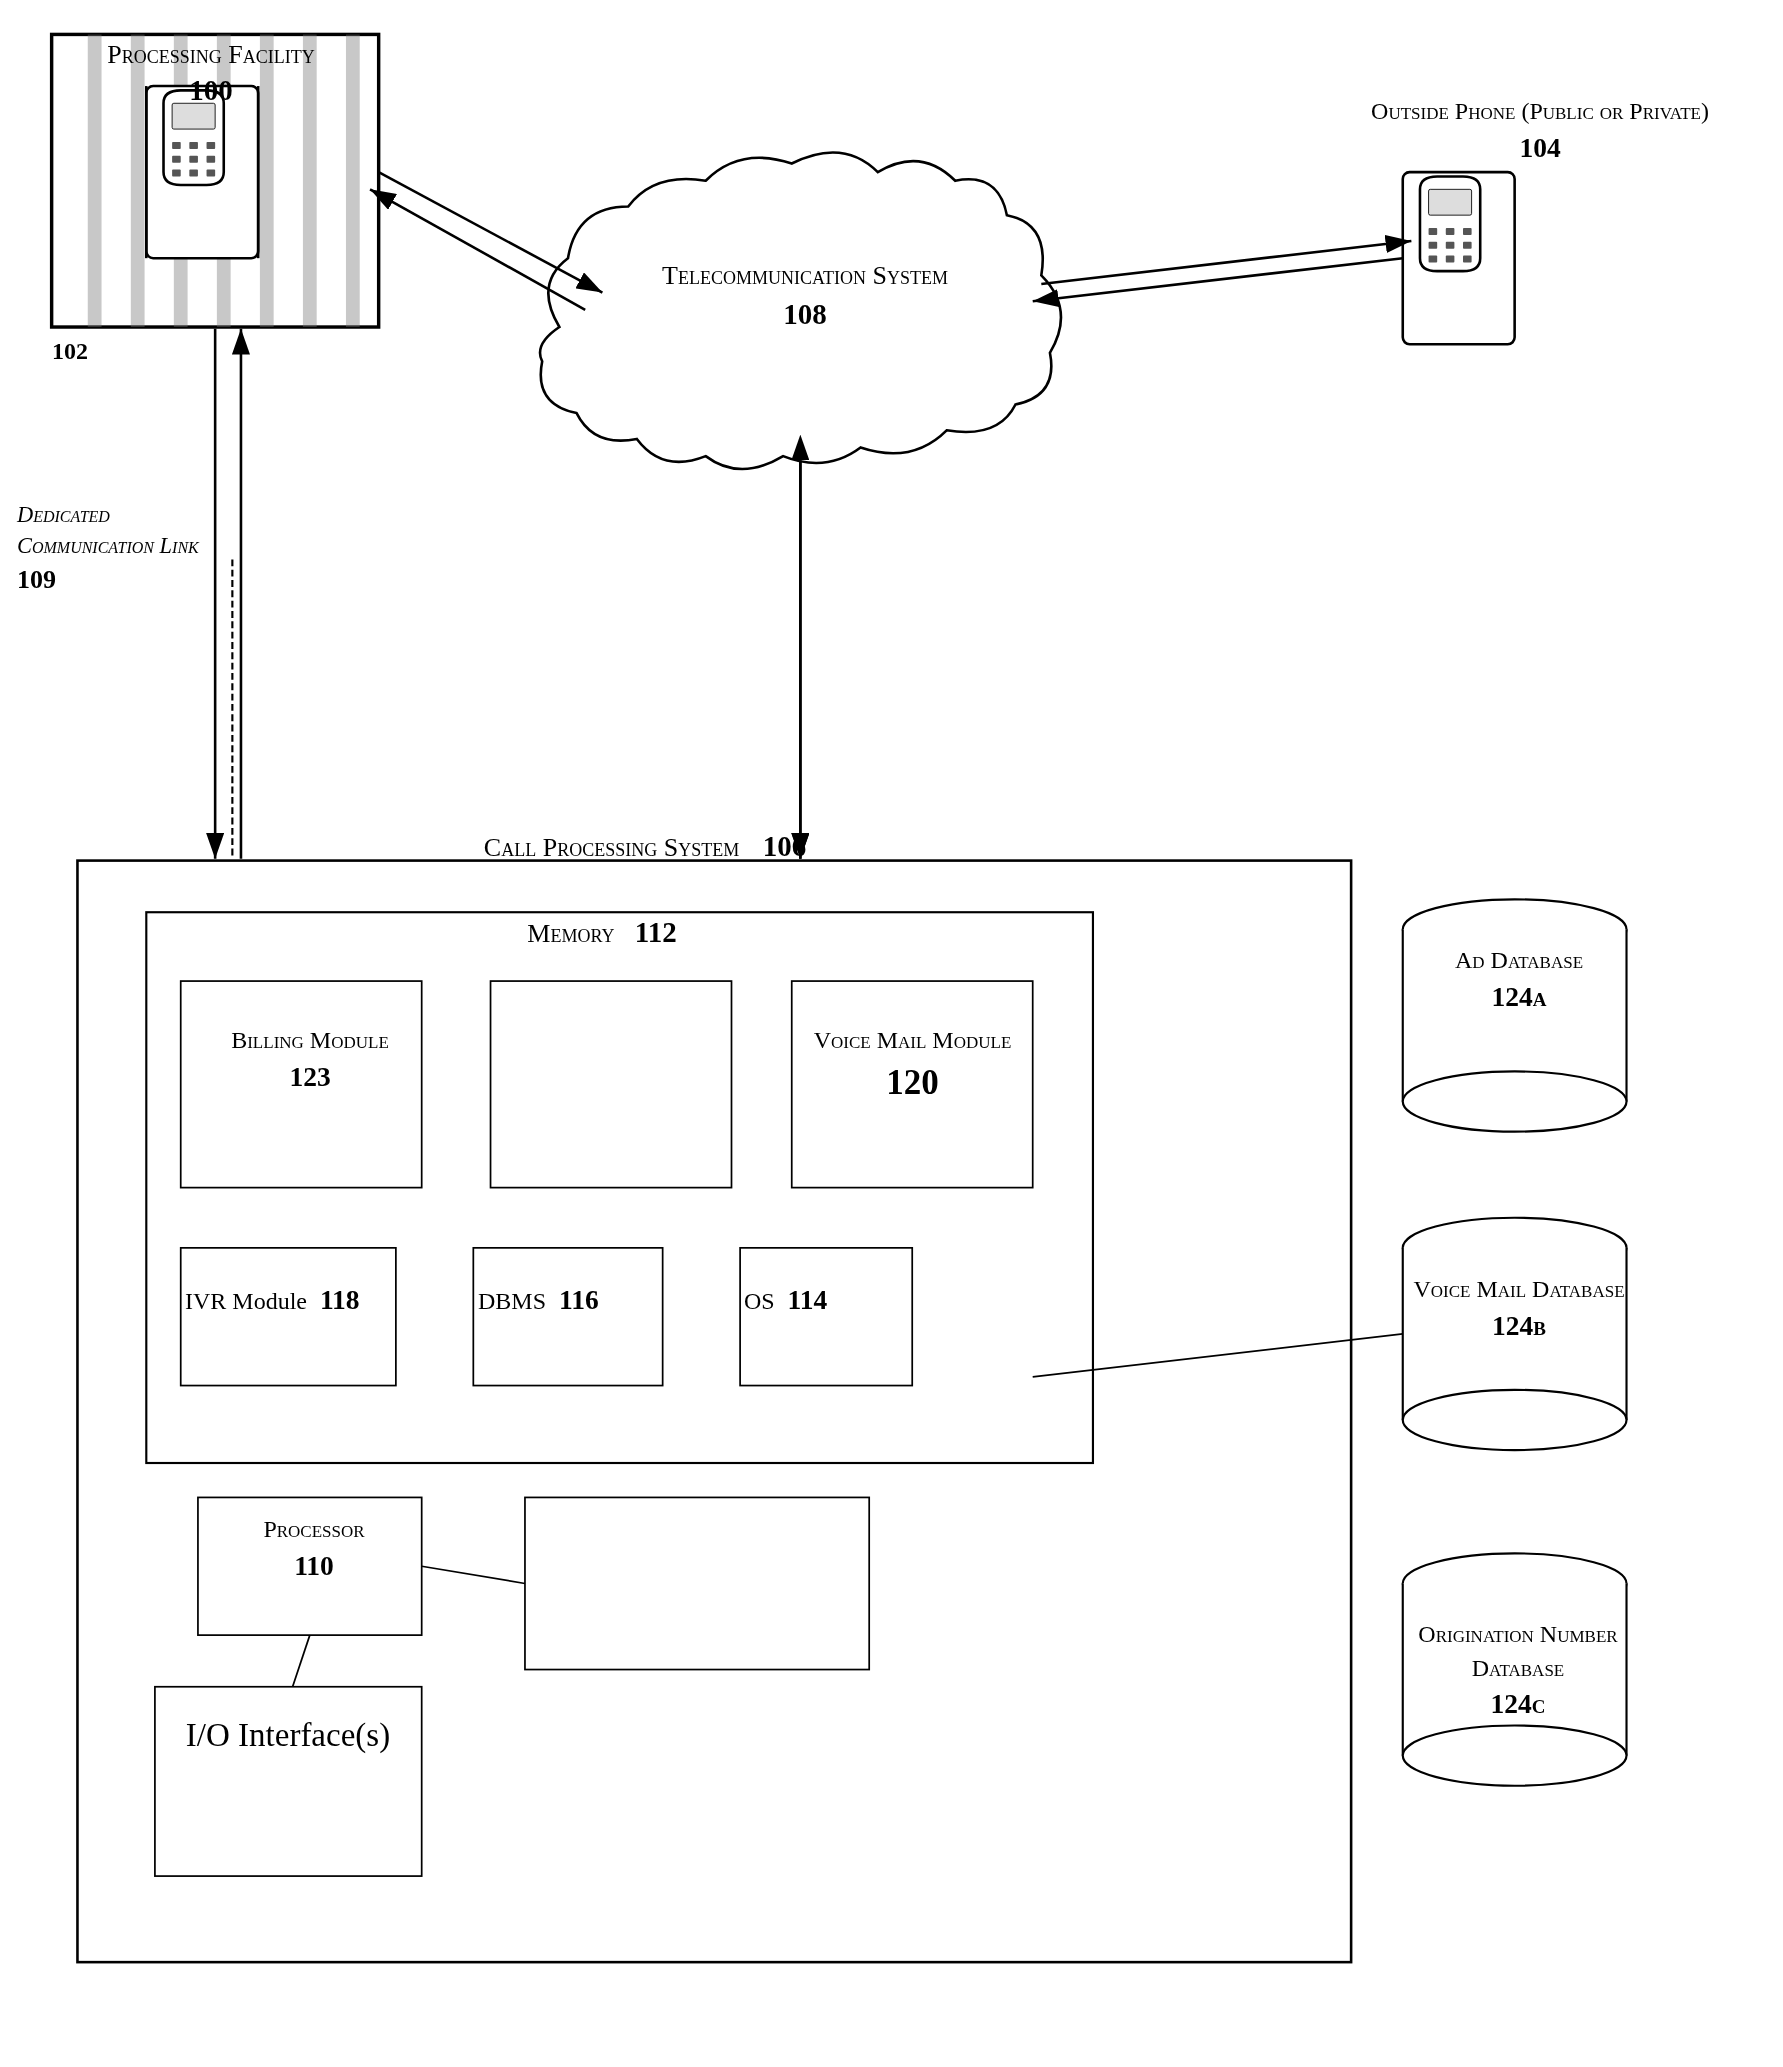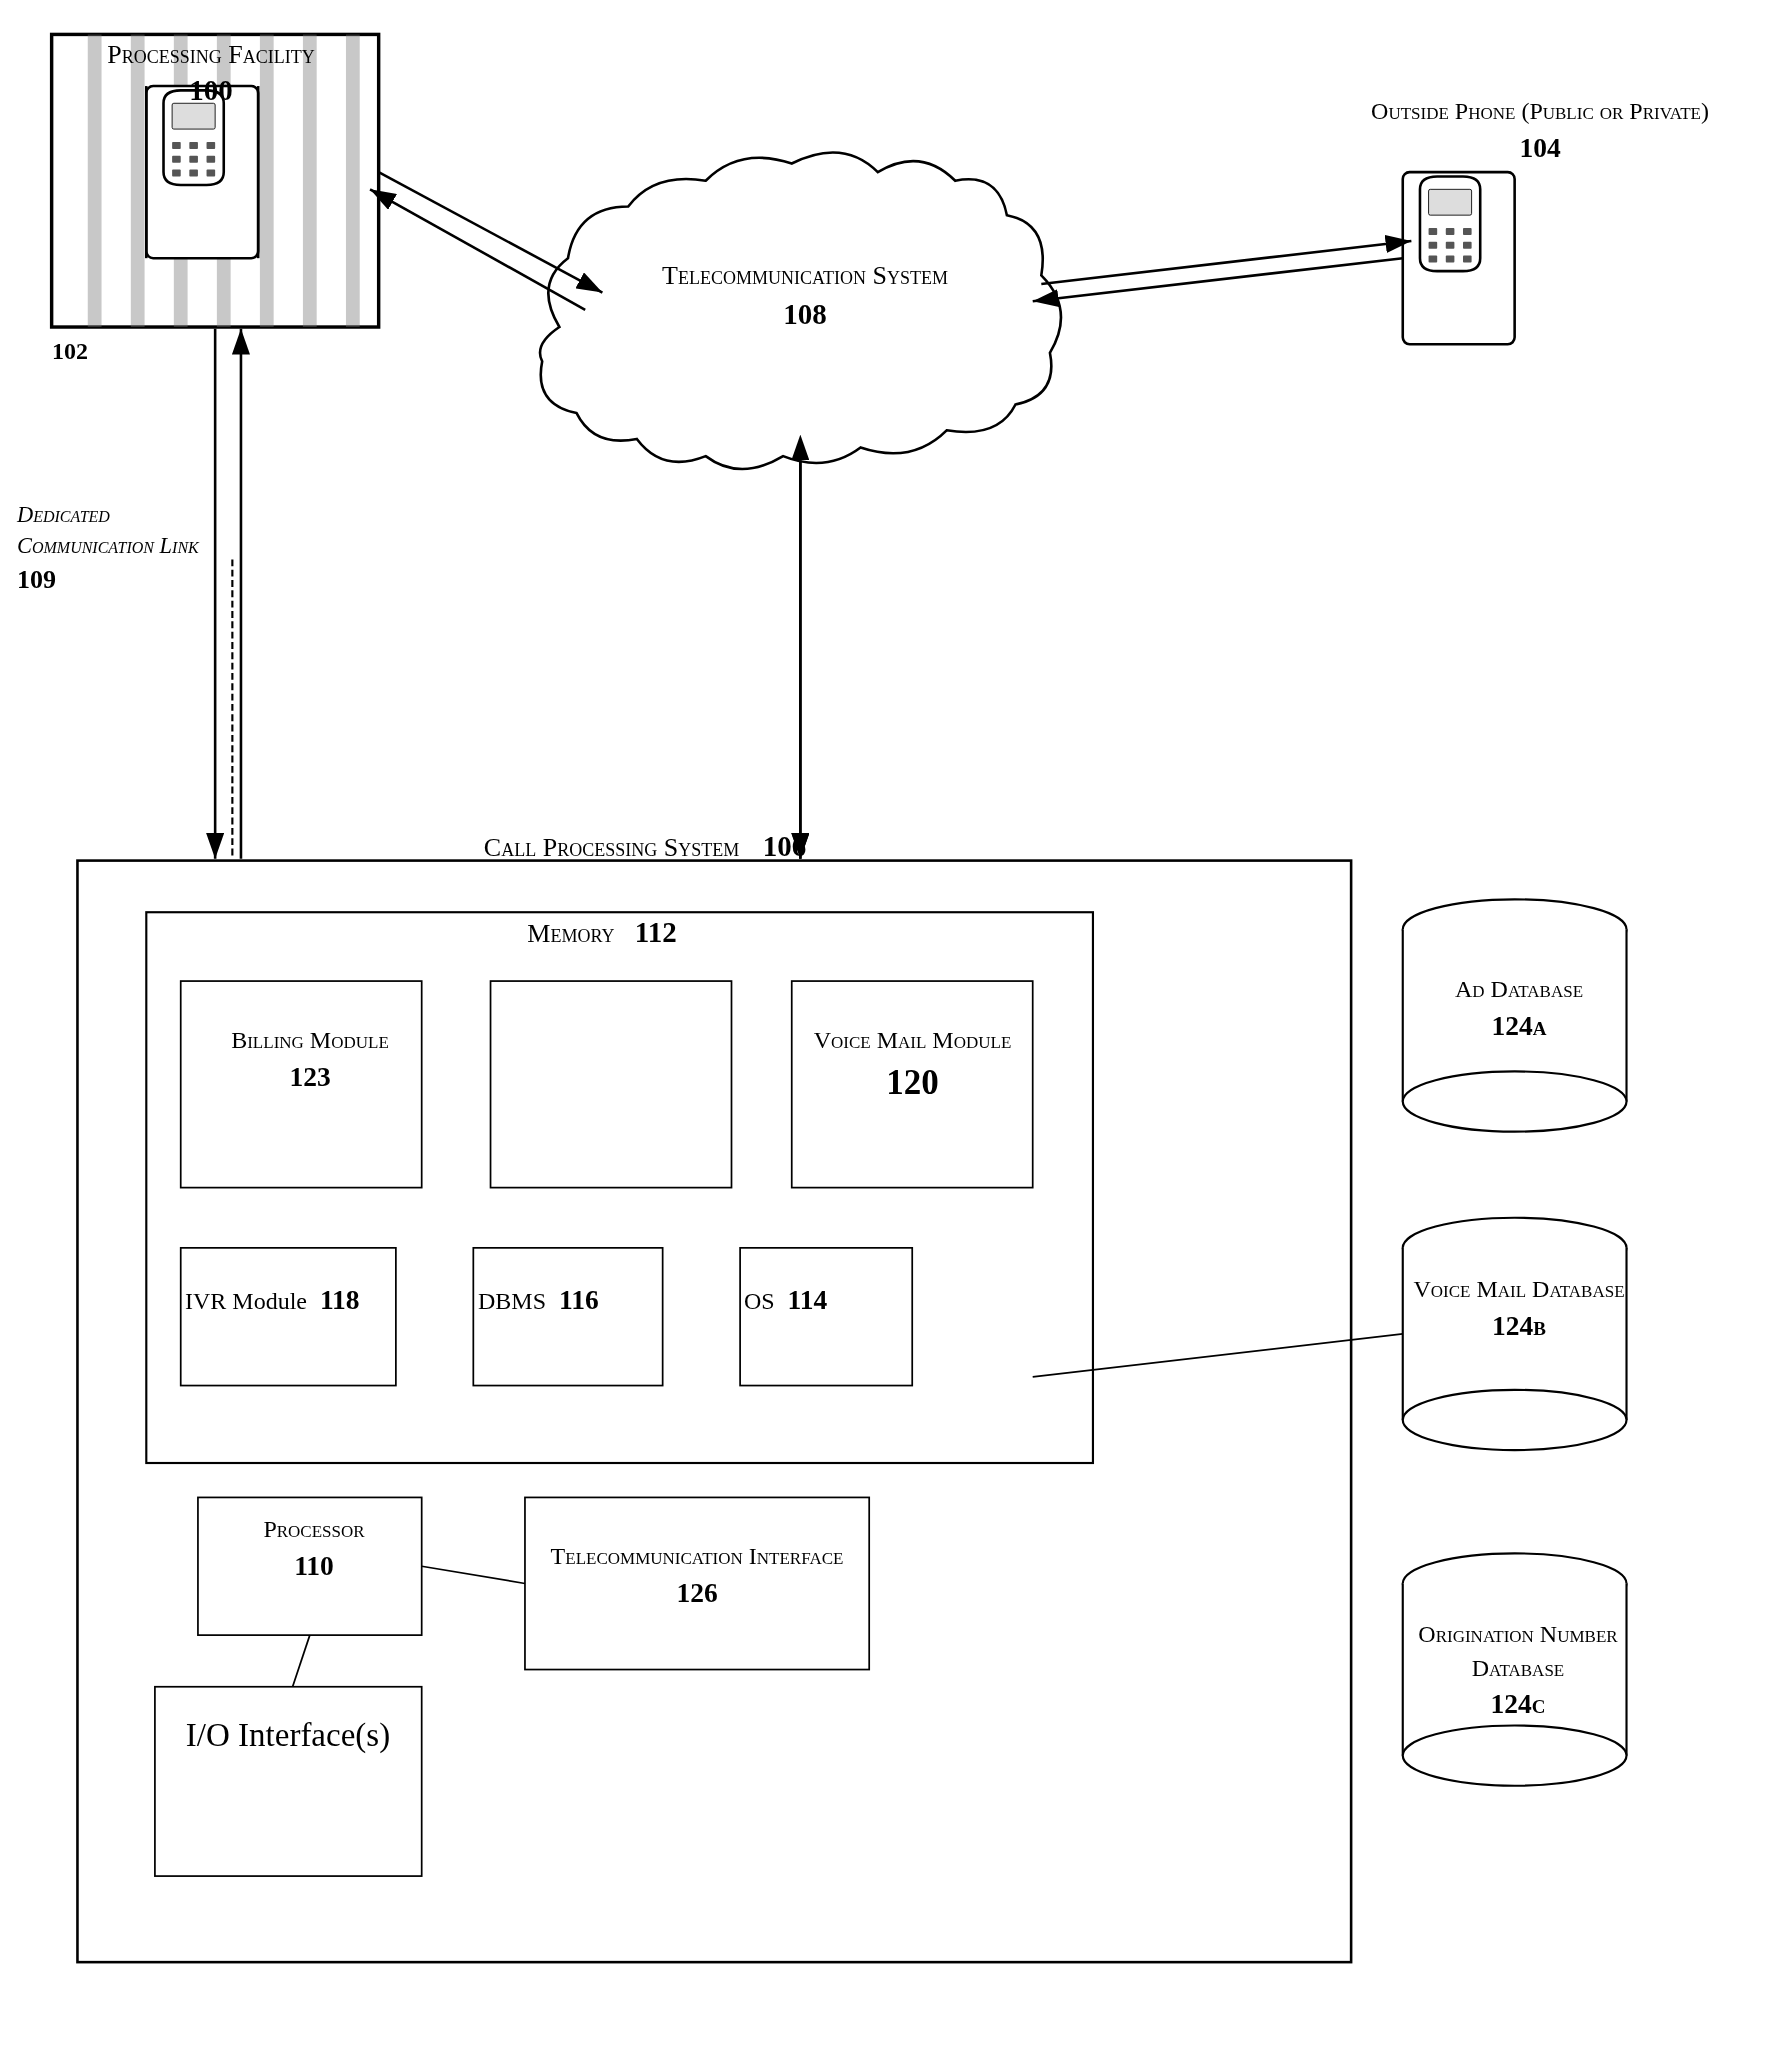--- a/index.html
+++ b/index.html
@@ -240,30 +240,26 @@
   <div class="label" style="position:absolute; top:1282px; left:744px; width:172px; text-align:left; font-size:24px;">
     <span>OS</span>
     <span style="font-weight:bold; font-size:27.5px; margin-left:6.9px;">114</span>
   </div>
 
   <div class="label label-smallcaps" style="position:absolute; top:1513px; left:202px; width:224px; text-align:center; font-size:24px; line-height:1.4;">
     <span style="font-variant:small-caps;">Processor</span>
     <span style="display:block; font-weight:bold; font-size:27.5px;">110</span>
   </div>
 
-  <div class="label label-smallcaps" style="position:absolute; top:1540px; left:529px; width:336px; text-align:center; font-size:24px; line-height:1.4;">
-    <span style="font-variant:small-caps;">Telecommunication Interface</span>
-    <span style="display:block; font-weight:bold; font-size:27.5px;">126</span>
-  </div>
 
   <div class="label" style="position:absolute; top:1712px; left:159px; width:258px; text-align:center; font-size:33px; line-height:1.4;">
     <span>I/O Interface(s)</span>
   </div>
 
-  <div class="label label-smallcaps" style="position:absolute; top:973px; left:1407px; width:224px; text-align:center; font-size:24px; line-height:1.4;">
+  <div class="label label-smallcaps" style="position:absolute; top:944px; left:1407px; width:224px; text-align:center; font-size:24px; line-height:1.4;">
     <span style="font-variant:small-caps;">Ad Database</span>
     <span style="display:block; font-weight:bold; font-size:27.5px;">124a</span>
   </div>
 
   <div class="label label-smallcaps" style="position:absolute; top:1273px; left:1407px; width:224px; text-align:center; font-size:24px; line-height:1.4;">
     <span style="font-variant:small-caps;">Voice Mail Database</span>
     <span style="display:block; font-weight:bold; font-size:27.5px;">124b</span>
   </div>
 
   <div class="label label-smallcaps" style="position:absolute; top:1618px; left:1402px; width:232px; text-align:center; font-size:24px; line-height:1.4;">

